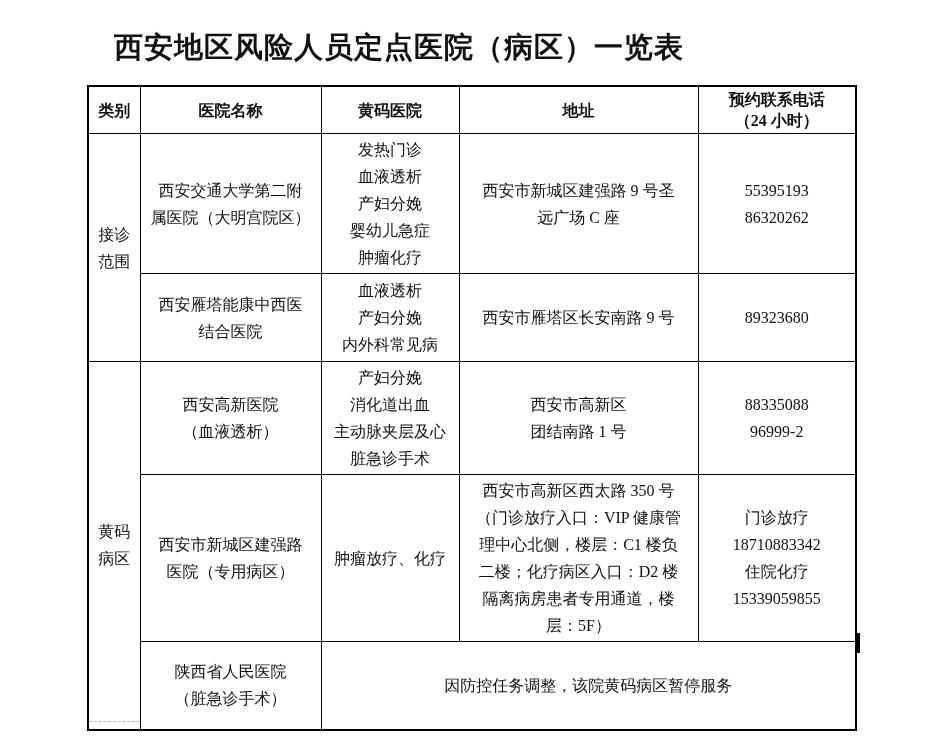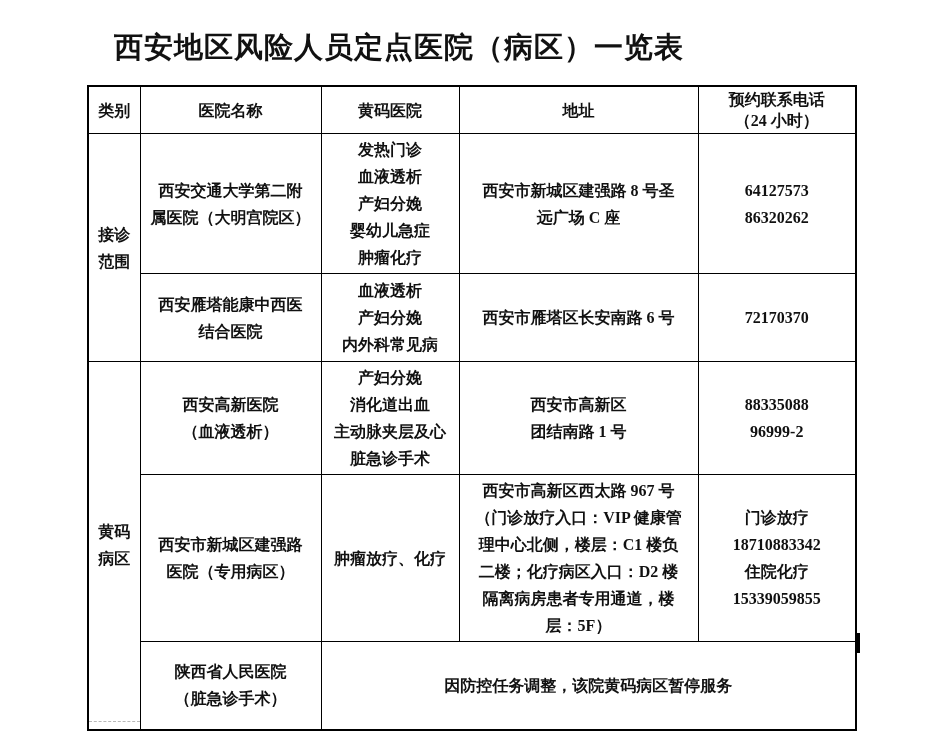--- a/index.html
+++ b/index.html
@@ -36,21 +36,21 @@
     border: 2px solid #000000;
   }
   table.hospital-table td, table.hospital-table th {
     border: 1px solid #000000;
     padding: 2px 4px;
     vertical-align: middle;
     text-align: center;
     font-size: 16px;
     line-height: 27px;
     white-space: pre-line;
-    font-weight: bold;
+    font-weight: normal;
     overflow: hidden;
   }
   table.hospital-table th {
     font-weight: bold;
     line-height: 21px;
   }
   tr.r-header { height: 45px; padding-left: 43px; }
   tr.r1 { height: 140px; }
   tr.r2 { height: 88px; }
   tr.r3 { height: 113px; }
@@ -112,52 +112,52 @@
   </tr>
   <tr class="r1">
     <td rowspan="2">接诊范围</td>
     <td>西安交通大学第二附
 属医院（大明宫院区）</td>
     <td>发热门诊
 血液透析
 产妇分娩
 婴幼儿急症
 肿瘤化疗</td>
-    <td>西安市新城区建强路 8 号圣
+    <td>西安市新城区建强路 9 号圣
 远广场 C 座</td>
-    <td>64127573
+    <td>55395193
 86320262</td>
   </tr>
   <tr class="r2">
     <td>西安雁塔能康中西医
 结合医院</td>
     <td>血液透析
 产妇分娩
 内外科常见病</td>
-    <td>西安市雁塔区长安南路 6 号</td>
-    <td>72170370</td>
+    <td>西安市雁塔区长安南路 9 号</td>
+    <td>89323680</td>
   </tr>
   <tr class="r3">
     <td rowspan="3">黄码病区</td>
     <td>西安高新医院
 （血液透析）</td>
     <td>产妇分娩
 消化道出血
 主动脉夹层及心
 脏急诊手术</td>
     <td>西安市高新区
 团结南路 1 号</td>
     <td>88335088
 96999-2</td>
   </tr>
   <tr class="r4">
     <td>西安市新城区建强路
 医院（专用病区）</td>
     <td>肿瘤放疗、化疗</td>
-    <td class="address-left">西安市高新区西太路 967 号
+    <td class="address-left">西安市高新区西太路 350 号
 （门诊放疗入口：VIP 健康管
 理中心北侧，楼层：C1 楼负
 二楼；化疗病区入口：D2 楼
 隔离病房患者专用通道，楼
 层：5F）</td>
     <td>门诊放疗
 18710883342
 住院化疗
 15339059855</td>
   </tr>

